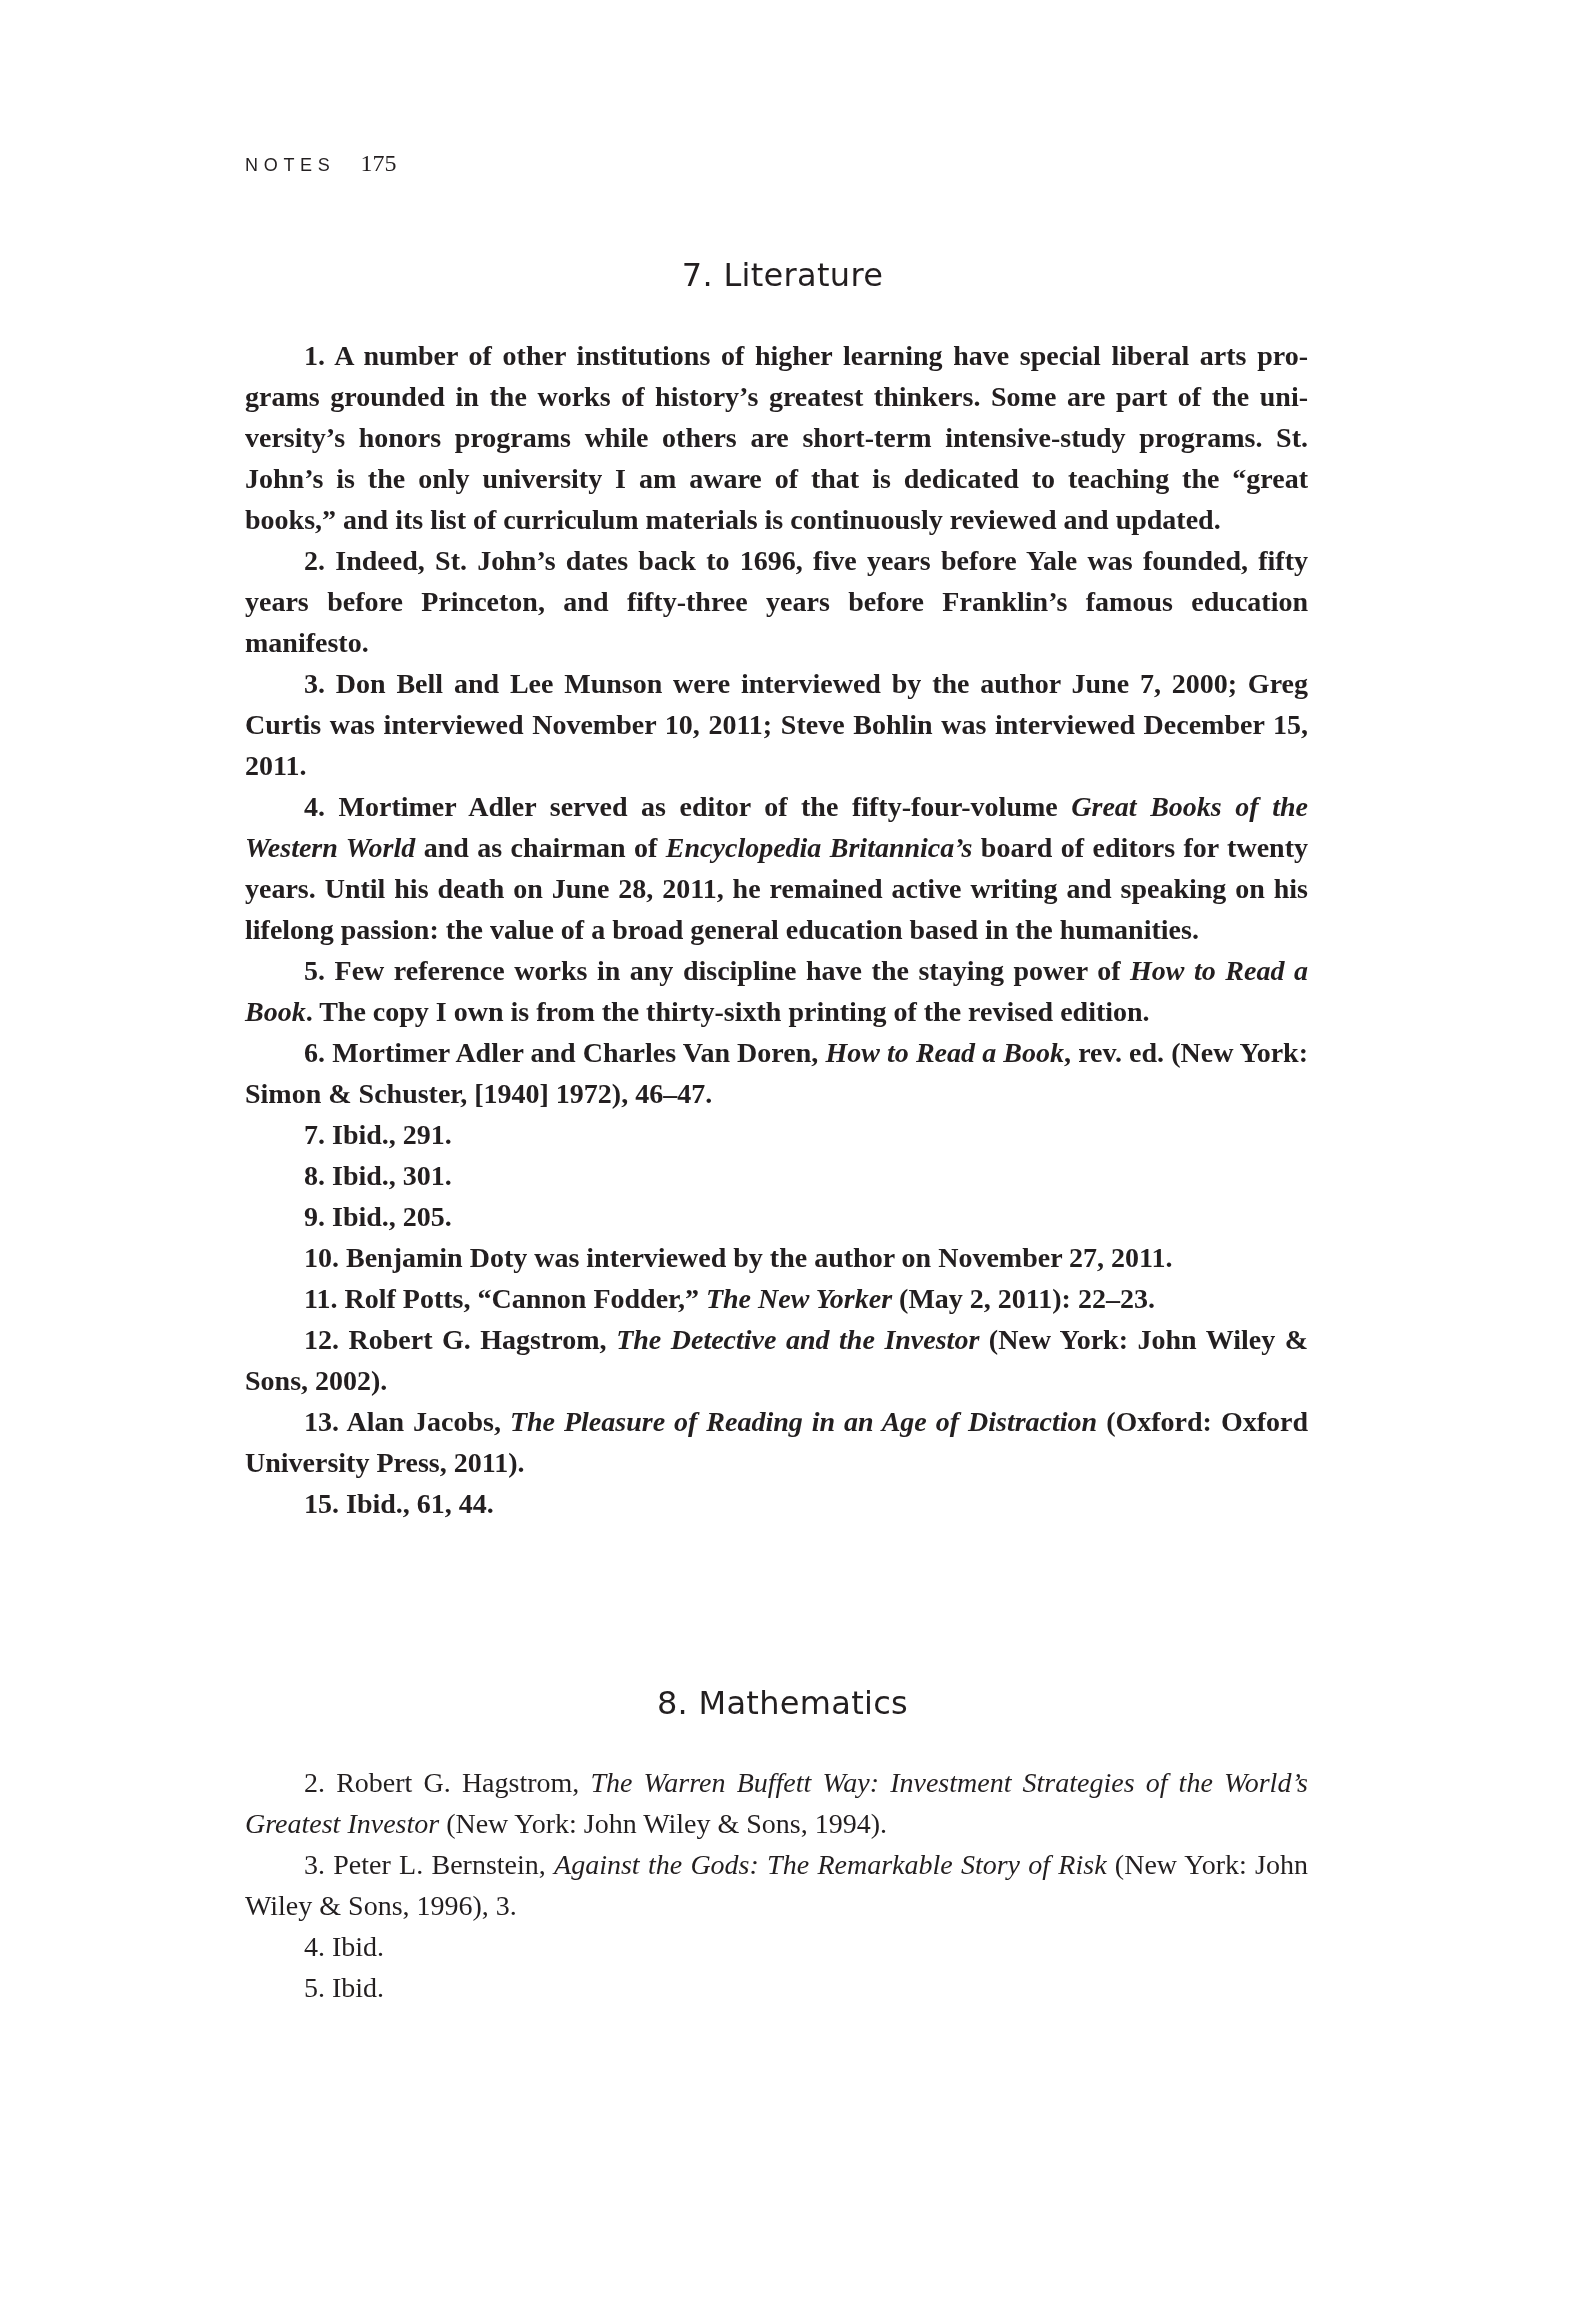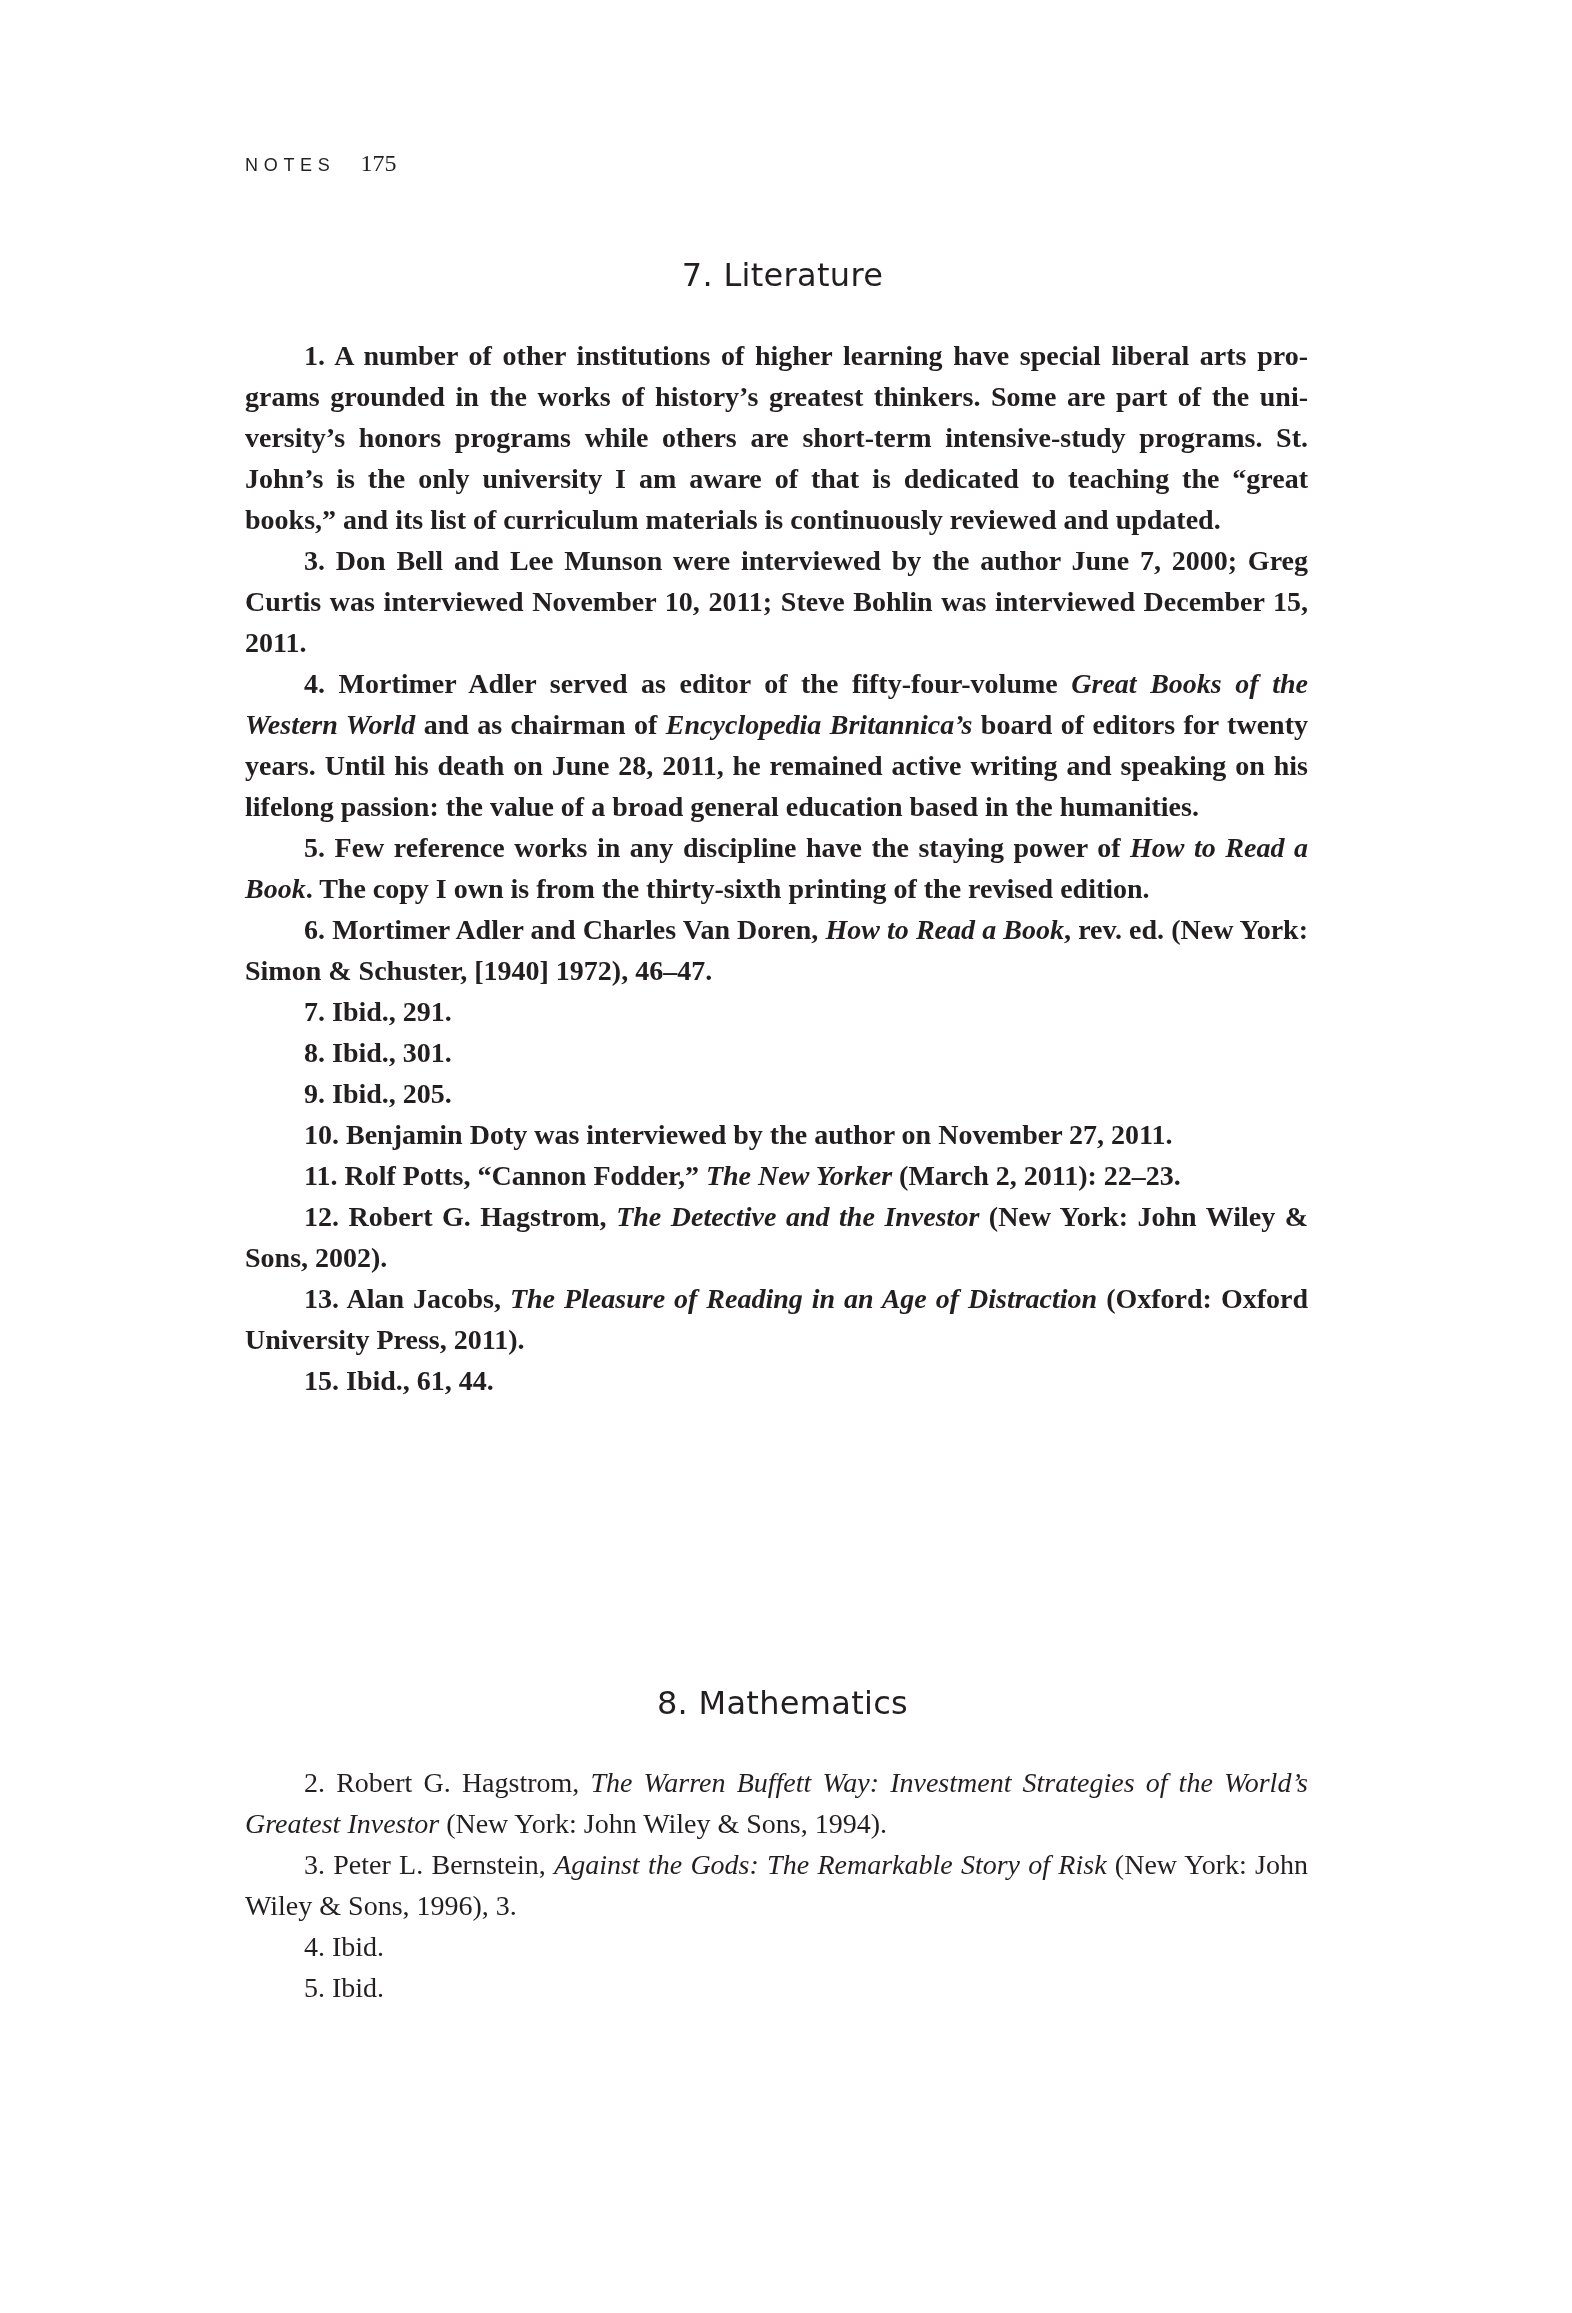--- a/index.html
+++ b/index.html
@@ -79,29 +79,30 @@
 
 <div class="page">
 
   <div class="running-head">
     <span class="label">NOTES</span><span class="folio">175</span>
   </div>
 
   <h2 class="chapter-heading" id="heading-lit">7. Literature</h2>
   <ol class="notes" id="notes-lit">
       <li class="note"><span class="num">1.</span> <span>A number of other institutions of higher learning have special liberal arts pro­grams grounded in the works of history’s greatest thinkers. Some are part of the uni­versity’s honors programs while others are short-term intensive-study programs. St. John’s is the only university I am aware of that is dedicated to teaching the “great books,” and its list of curriculum materials is continuously reviewed and updated.</span></li>
+      <li class="note"><span class="num">2.</span> <span>Indeed, St. John’s dates back to 1696, five years before Yale was founded, fifty years before Princeton, and fifty-three years before Franklin’s famous education manifesto.</span></li>
       <li class="note"><span class="num">3.</span> <span>Don Bell and Lee Munson were interviewed by the author June 7, 2000; Greg Curtis was interviewed November 10, 2011; Steve Bohlin was interviewed December 15, 2011.</span></li>
       <li class="note"><span class="num">4.</span> <span>Mortimer Adler served as editor of the fifty-four-volume </span><i>Great Books of the Western World</i><span> and as chairman of </span><i>Encyclopedia Britannica’s</i><span> board of editors for twenty years. Until his death on June 28, 2011, he remained active writing and speaking on his lifelong passion: the value of a broad general education based in the humanities.</span></li>
       <li class="note"><span class="num">5.</span> <span>Few reference works in any discipline have the staying power of </span><i>How to Read a Book</i><span>. The copy I own is from the thirty-sixth printing of the revised edition.</span></li>
       <li class="note"><span class="num">6.</span> <span>Mortimer Adler and Charles Van Doren, </span><i>How to Read a Book</i><span>, rev. ed. (New York: Simon &amp; Schuster, [1940] 1972), 46–47.</span></li>
       <li class="note"><span class="num">7.</span> <span>Ibid., 291.</span></li>
       <li class="note"><span class="num">8.</span> <span>Ibid., 301.</span></li>
       <li class="note"><span class="num">9.</span> <span>Ibid., 205.</span></li>
       <li class="note"><span class="num">10.</span> <span>Benjamin Doty was interviewed by the author on November 27, 2011.</span></li>
-      <li class="note"><span class="num">11.</span> <span>Rolf Potts, “Cannon Fodder,” </span><i>The New Yorker</i><span> (March 2, 2011): 22–23.</span></li>
+      <li class="note"><span class="num">11.</span> <span>Rolf Potts, “Cannon Fodder,” </span><i>The New Yorker</i><span> (May 2, 2011): 22–23.</span></li>
       <li class="note"><span class="num">12.</span> <span>Robert G. Hagstrom, </span><i>The Detective and the Investor</i><span> (New York: John Wiley &amp; Sons, 2002).</span></li>
       <li class="note"><span class="num">13.</span> <span>Alan Jacobs, </span><i>The Pleasure of Reading in an Age of Distraction</i><span> (Oxford: Oxford University Press, 2011).</span></li>
       <li class="note"><span class="num">15.</span> <span>Ibid., 61, 44.</span></li>
     </ol>
 
   <h2 class="chapter-heading" id="heading-math">8. Mathematics</h2>
   <ol class="notes" id="notes-math">
       <li class="note"><span class="num">2.</span> <span>Robert G. Hagstrom, </span><i>The Warren Buffett Way: Investment Strategies of the World’s Greatest Investor</i><span> (New York: John Wiley &amp; Sons, 1994).</span></li>
       <li class="note"><span class="num">3.</span> <span>Peter L. Bernstein, </span><i>Against the Gods: The Remarkable Story of Risk</i><span> (New York: John Wiley &amp; Sons, 1996), 3.</span></li>
       <li class="note"><span class="num">4.</span> <span>Ibid.</span></li>

